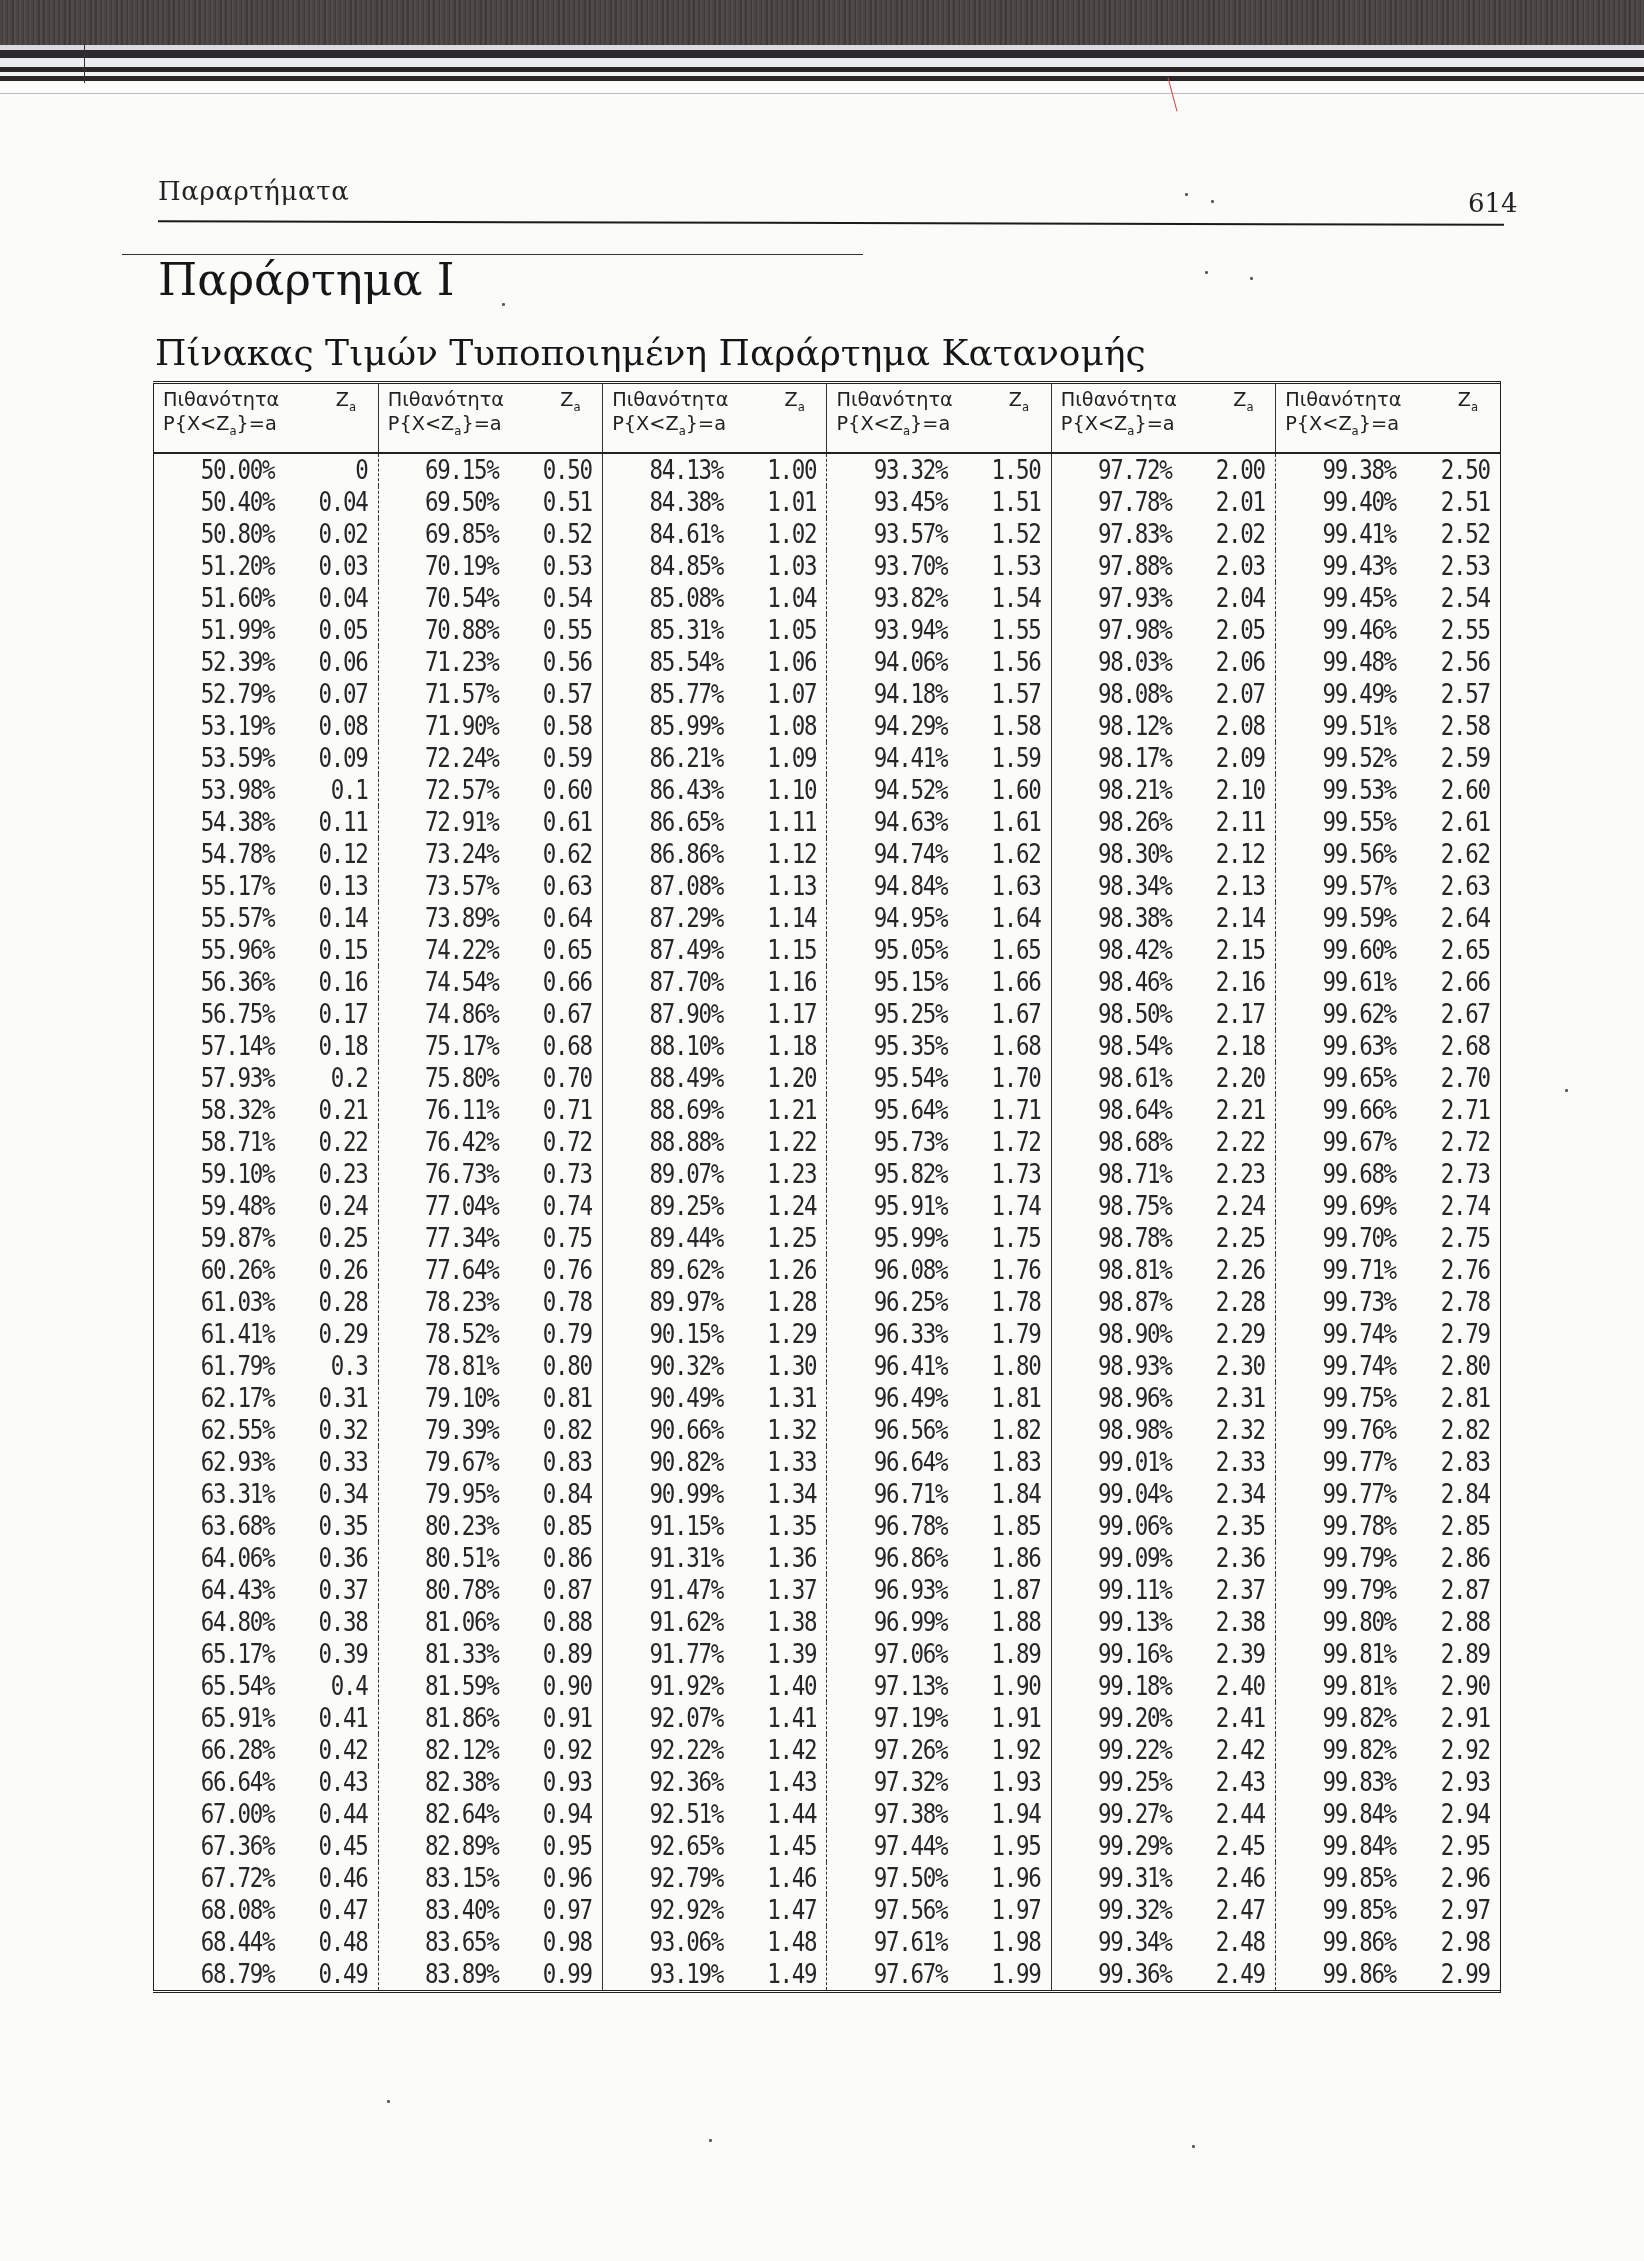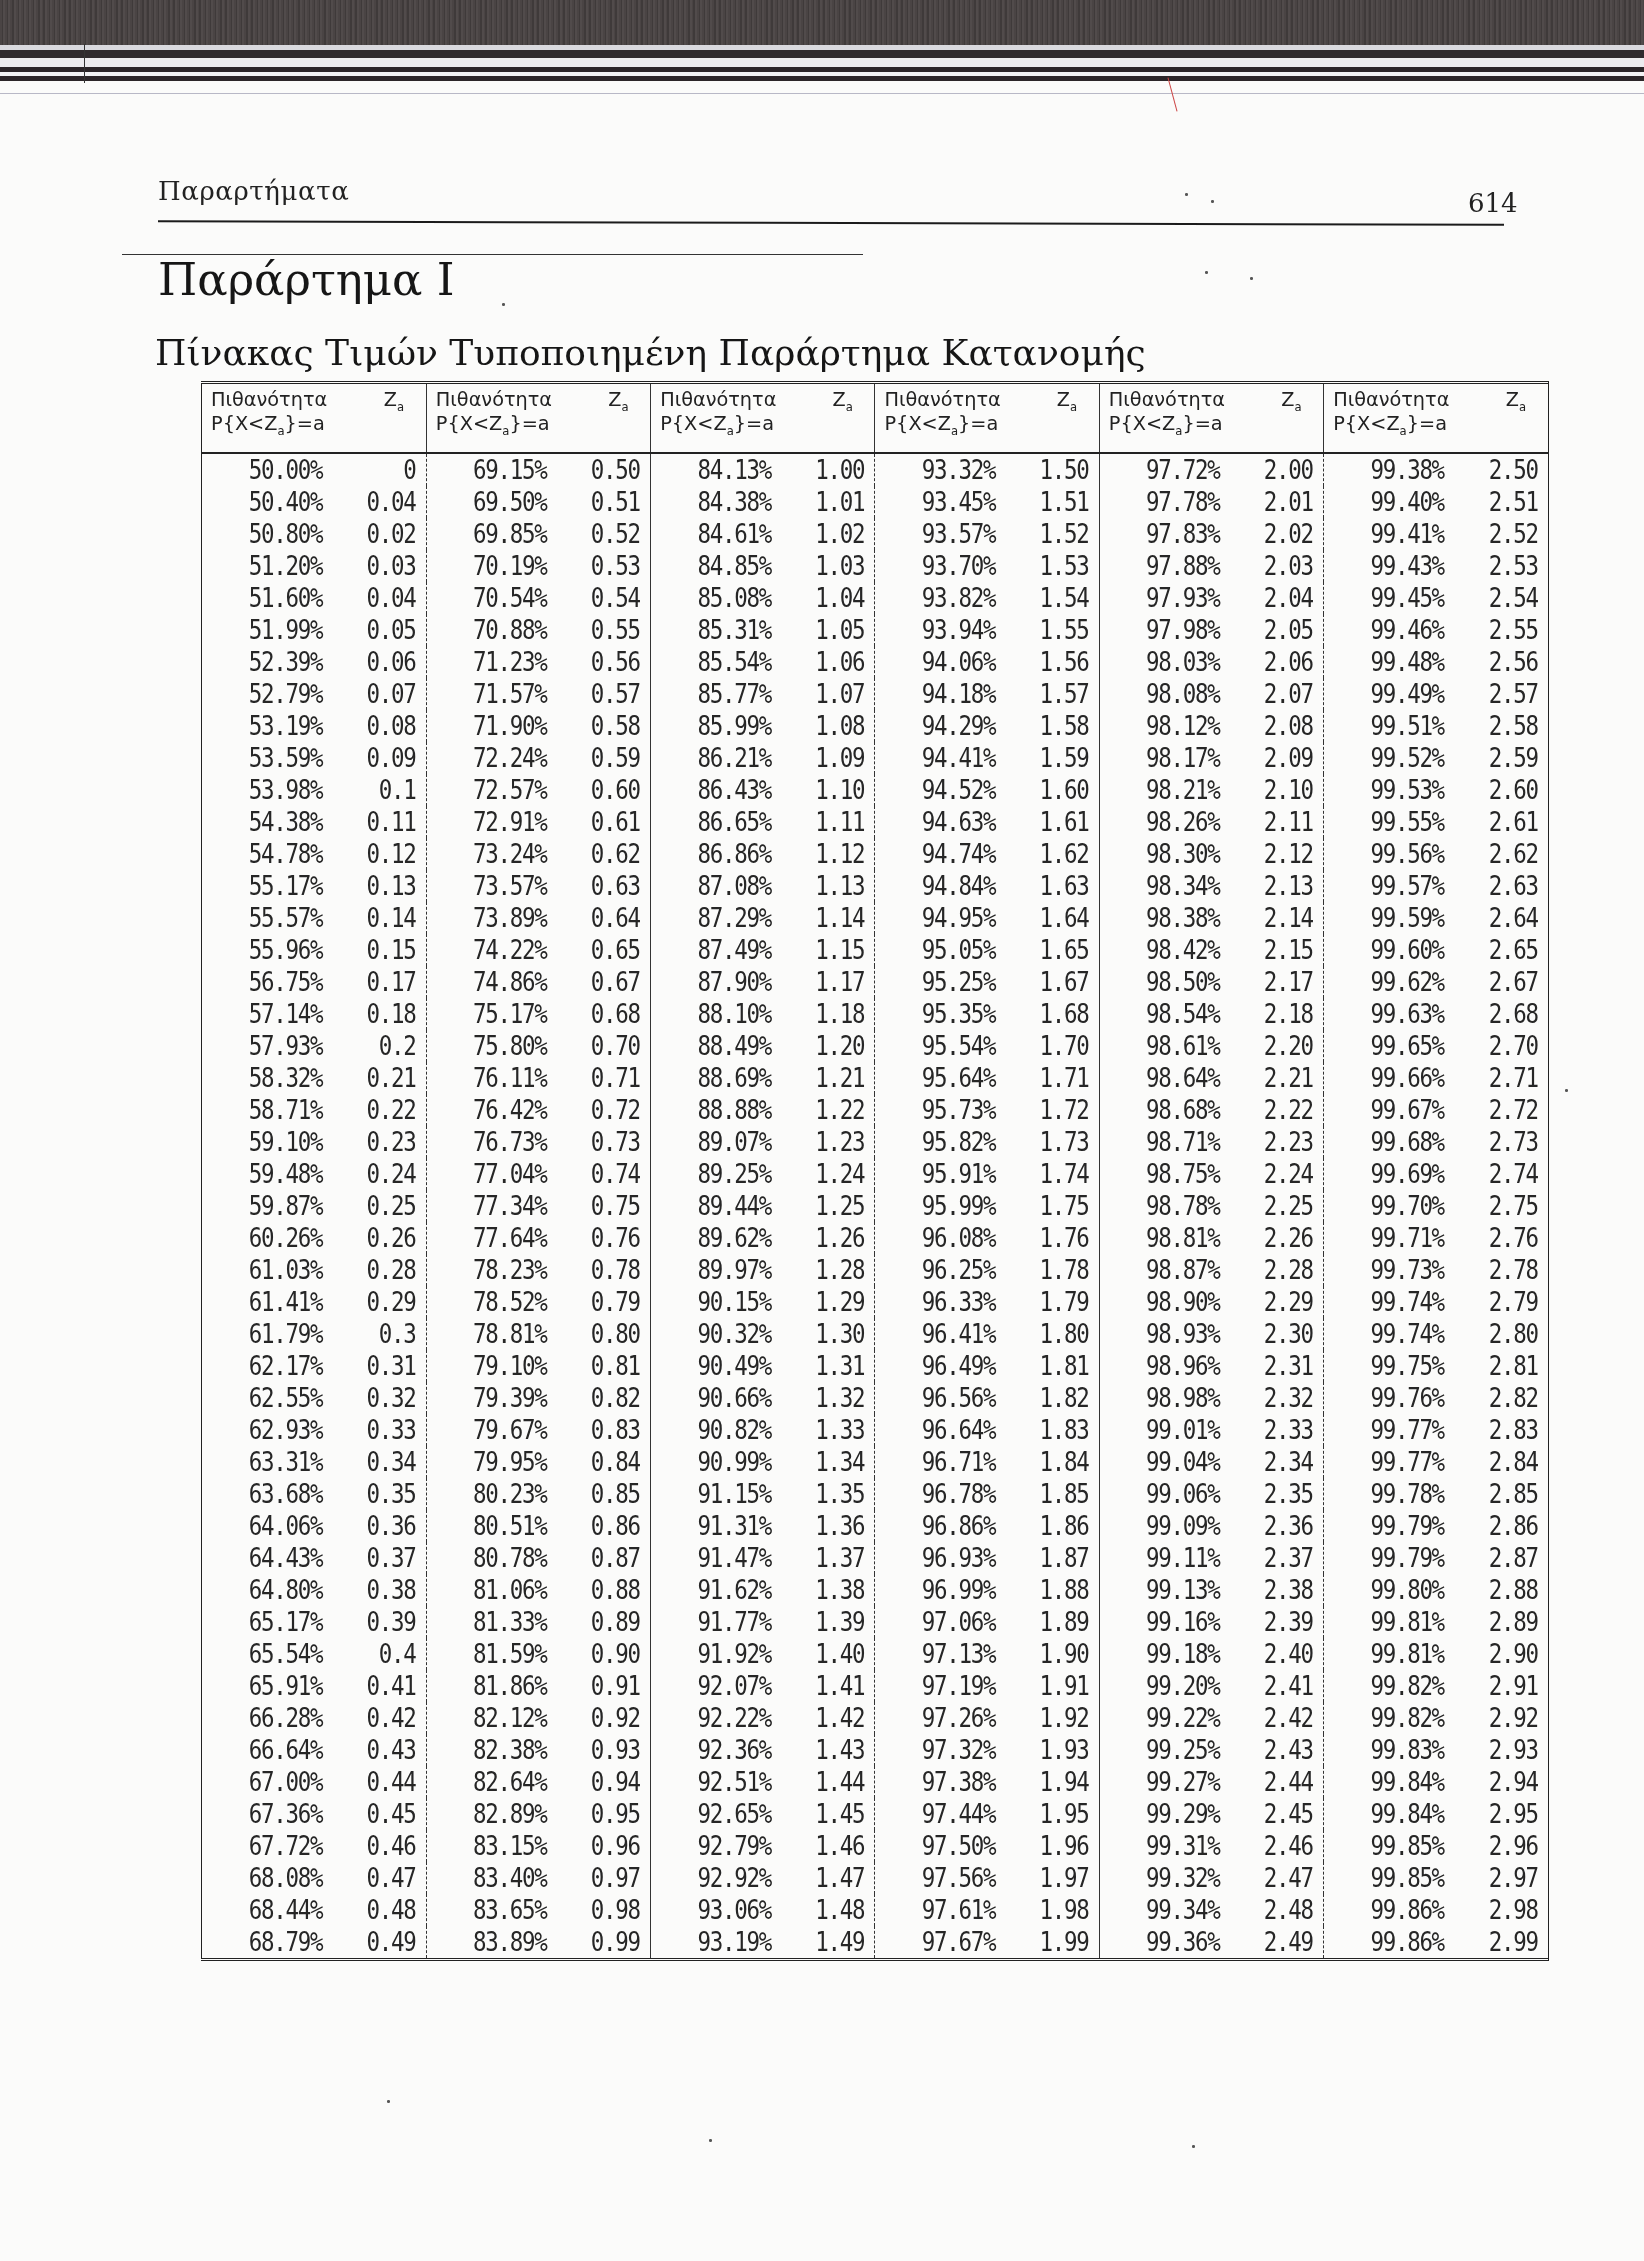--- a/index.html
+++ b/index.html
@@ -43,21 +43,21 @@
     font-size: 45px; color: #161616;
   }
   .table-title {
     position: absolute; left: 155px; top: 332px;
     font-size: 36px; color: #161616;
   }
 
   .table-wrap {
     position: absolute; left: 153px; top: 381px; width: 1346px;
     border-top: 3.9px double #222; border-bottom: 3.9px double #222;
-    border-left: 1.9px solid #222; border-right: 1.9px solid #222; margin-left: 48px;
+    border-left: 1.9px solid #222; border-right: 1.9px solid #222;
   }
   table.ztable {
     width: 100%; border-collapse: collapse; table-layout: fixed;
     font-family: "Liberation Sans Narrow", "Liberation Sans", sans-serif;
   }
   table.ztable thead th {
     font-weight: normal; text-align: left; vertical-align: top;
     padding: 3.9px 6.4px 2.6px 9px; height: 62px;
     border-bottom: 2.6px solid #222;
     font-family: "DejaVu Sans", sans-serif; font-size: 19.3px; color: #222;
@@ -352,20 +352,34 @@
           <td class="p">87.49%</td>
           <td class="z group-end-dash">1.15</td>
           <td class="p">95.05%</td>
           <td class="z group-end">1.65</td>
           <td class="p">98.42%</td>
           <td class="z group-end-dash">2.15</td>
           <td class="p">99.60%</td>
           <td class="z">2.65</td>
         </tr>
         <tr>
+          <td class="p">56.36%</td>
+          <td class="z group-end-dash">0.16</td>
+          <td class="p">74.54%</td>
+          <td class="z group-end">0.66</td>
+          <td class="p">87.70%</td>
+          <td class="z group-end-dash">1.16</td>
+          <td class="p">95.15%</td>
+          <td class="z group-end">1.66</td>
+          <td class="p">98.46%</td>
+          <td class="z group-end-dash">2.16</td>
+          <td class="p">99.61%</td>
+          <td class="z">2.66</td>
+        </tr>
+        <tr>
           <td class="p">56.75%</td>
           <td class="z group-end-dash">0.17</td>
           <td class="p">74.86%</td>
           <td class="z group-end">0.67</td>
           <td class="p">87.90%</td>
           <td class="z group-end-dash">1.17</td>
           <td class="p">95.25%</td>
           <td class="z group-end">1.67</td>
           <td class="p">98.50%</td>
           <td class="z group-end-dash">2.17</td>

